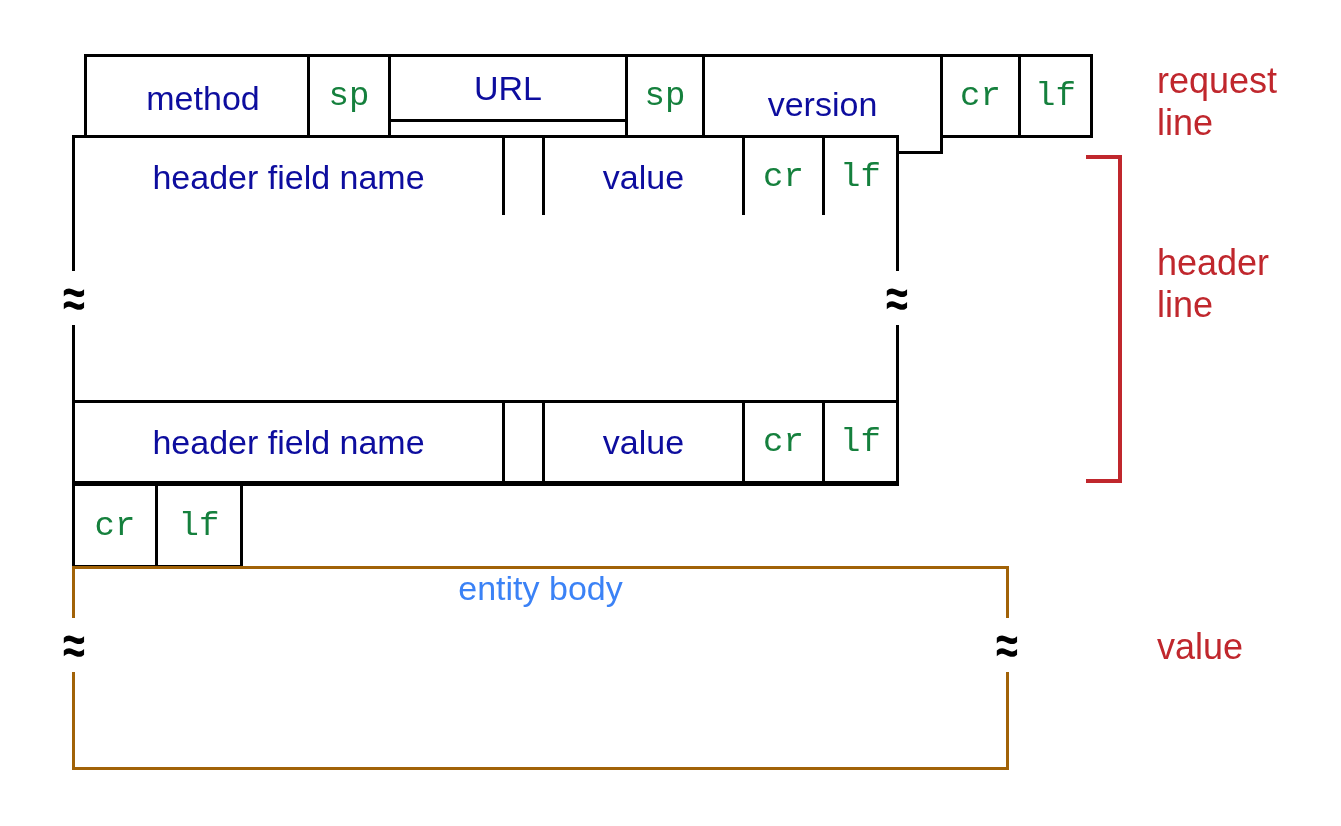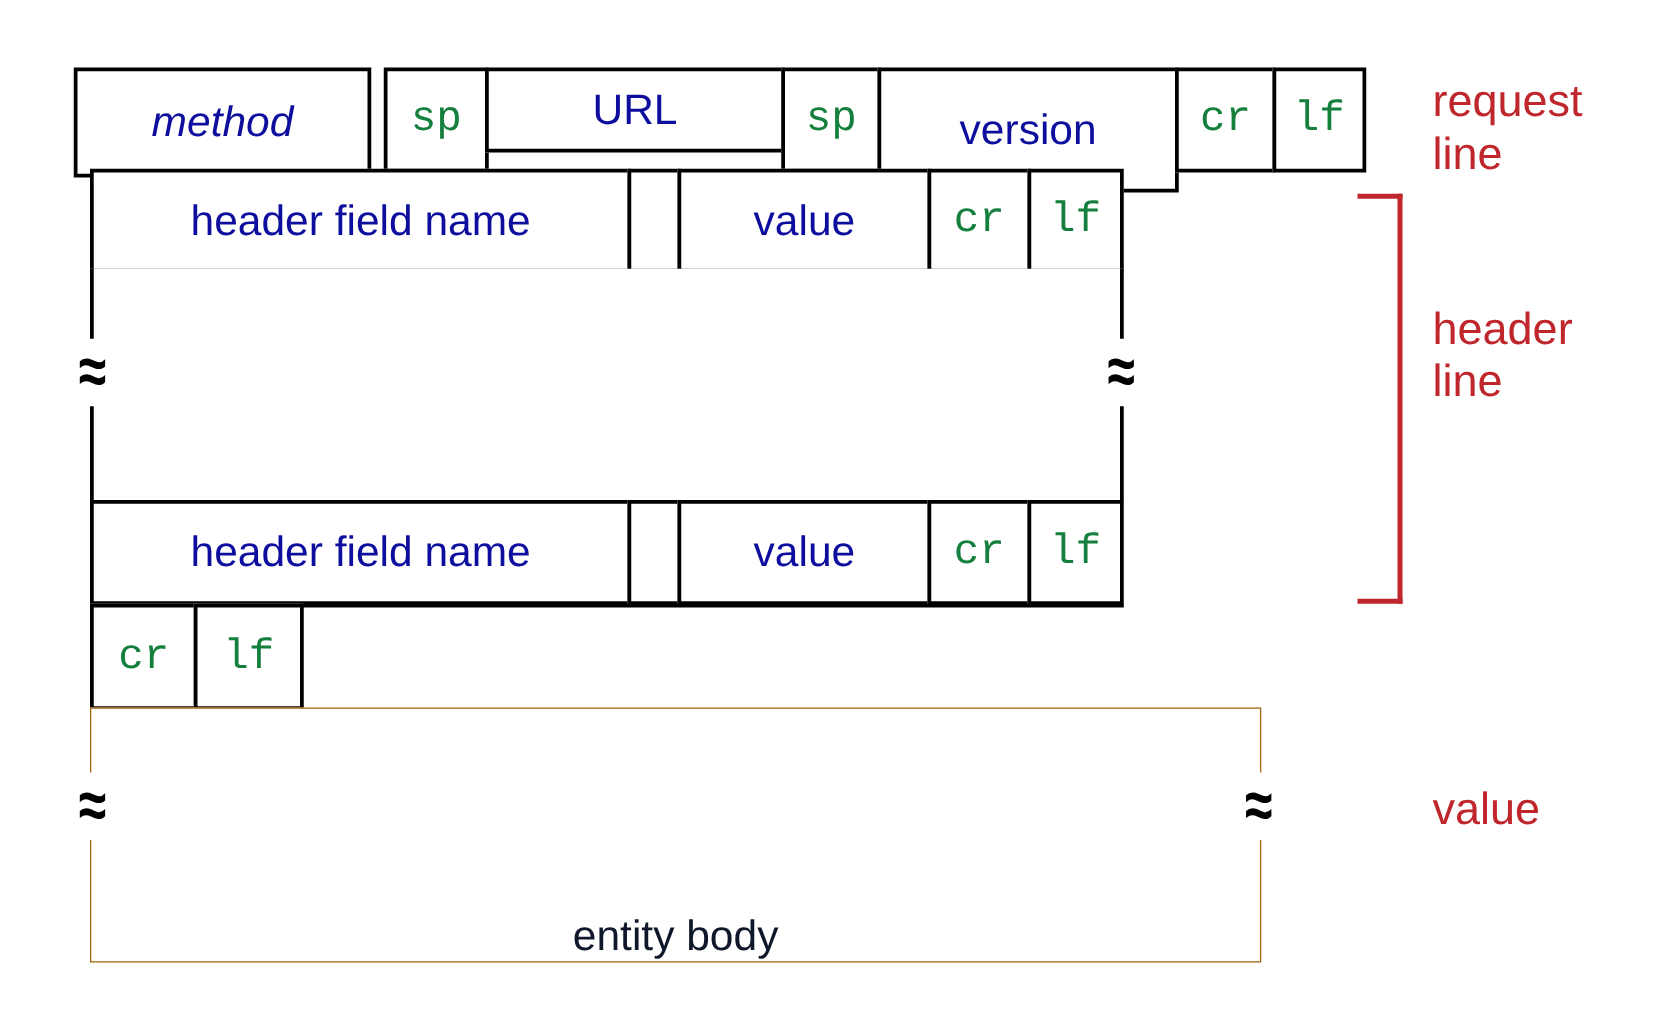--- a/index.html
+++ b/index.html
@@ -40,27 +40,27 @@
   .gapbox {
     position: absolute;
     box-sizing: border-box;
     border-left: 3px solid #000000;
     border-right: 3px solid #000000;
     background: #ffffff;
   }
   .body-box {
     position: absolute;
     box-sizing: border-box;
-    border: 1px solid #a16207;
+    border: 3px solid #a16207;
     background: #ffffff;
     display: flex;
-    align-items: flex-end;
+    align-items: flex-start;
     justify-content: center;
     font-size: 34px;
-    color: #0f172a;
+    color: #3b82f6;
   }
   
   .squiggle {
     position: absolute;
     font-size: 40px;
     font-weight: bold;
     line-height: 1;
     color: #000000;
     background: #ffffff;
     padding: 0 1px;
@@ -76,28 +76,29 @@
     border-bottom: 4px solid #c0272d;
     border-left: 0;
     background: transparent;
   }
   .annot {
     position: absolute;
     color: #c0272d;
     font-size: 36px;
     line-height: 1.18;
     white-space: pre-line;
+    margin-left: 11px;
   }
 </style>
 </head>
 <body>
 
 <div id="stage">
 
-  <div class="cell blue" style="left:59px;  top:54px;  width:238px; height:88px;font-style:italic;">method</div>
+  <div class="cell blue" style="left:84px;  top:54px;  width:238px; height:88px;">method</div>
   <div class="cell black" style="left:307px; top:54px;  width:84px;  height:84px;">sp</div>
   <div class="cell blue" style="left:388px; top:54px;  width:240px; height:68px;">URL</div>
   <div class="cell black" style="left:625px; top:54px;  width:80px;  height:84px;">sp</div>
   <div class="cell blue" style="left:702px; top:54px;  width:241px; height:100px;">version</div>
   <div class="cell black" style="left:940px; top:54px;  width:81px;  height:84px;">cr</div>
   <div class="cell black" style="left:1018px;top:54px;  width:75px;  height:84px;">lf</div>
 
   <div class="cell blue" style="left:72px;  top:135px; width:433px; height:83px;">header field name</div>
   <div class="cell plain" style="left:502px; top:135px; width:43px;  height:83px;"></div>
   <div class="cell blue" style="left:542px; top:135px; width:203px; height:83px;">value</div>

